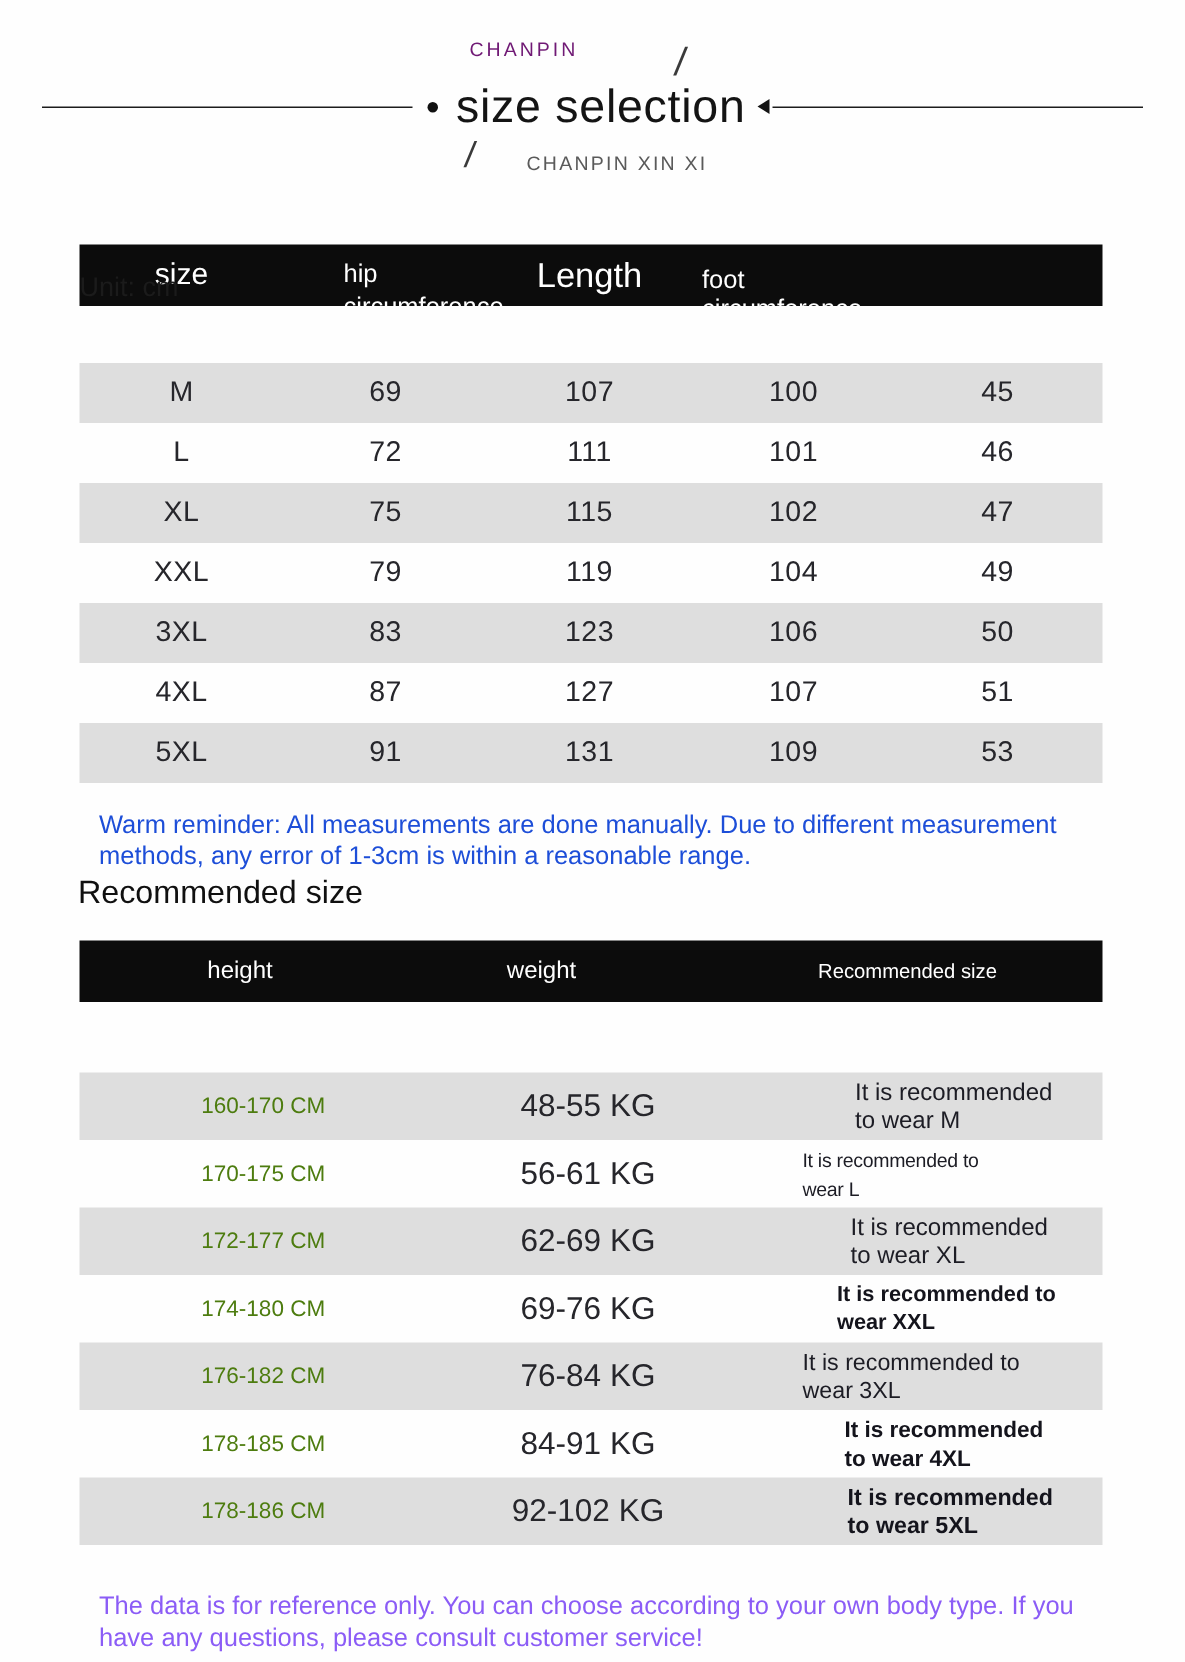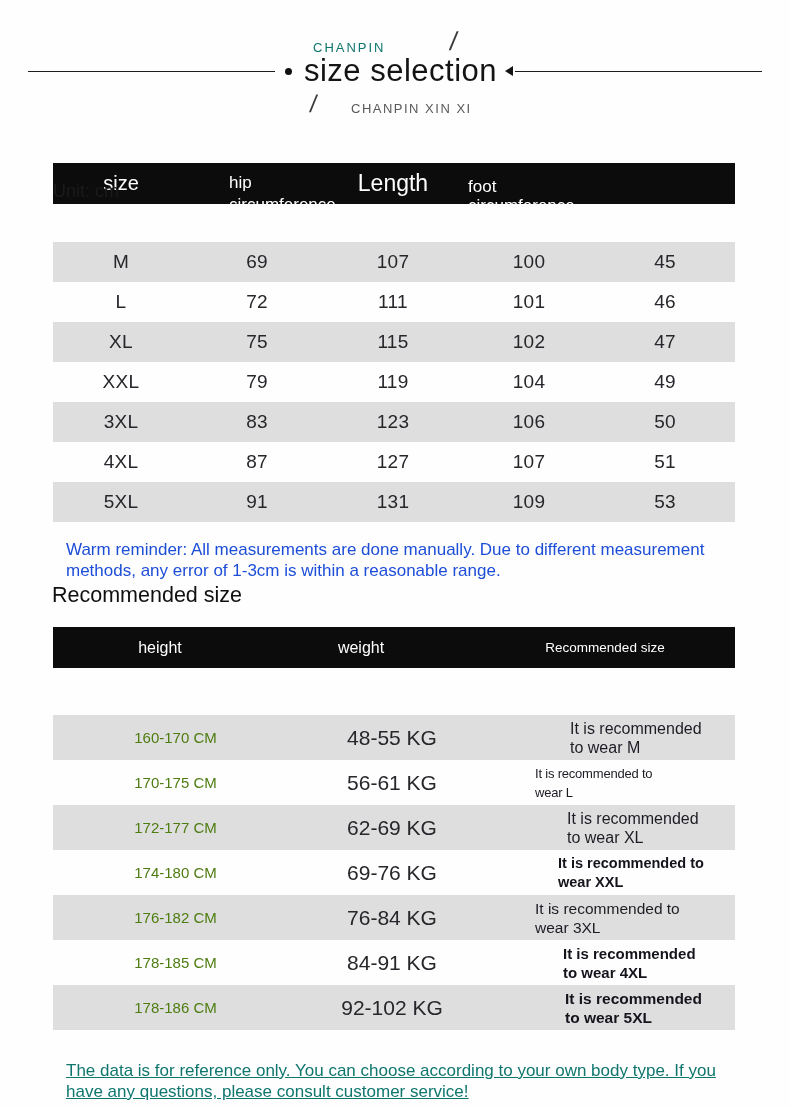--- a/index.html
+++ b/index.html
@@ -8,22 +8,22 @@
     background:#fefefe;
     font-family:"Liberation Sans", sans-serif;
     color:#1d1d1d;
     position:relative;
     overflow:hidden;
   }
   .page { position:absolute; inset:0; }
 
   
   .chanpin-top {
-    position:absolute; top:40px; left:313px;
-    font-size:13px; letter-spacing:2px; color:#0f766e;
+    position:absolute; top:25px; left:313px;
+    font-size:13px; letter-spacing:2px; color:#701a75;
   }
   .slash-top {
     position:absolute; top:26px; left:450px;
     font-size:26px; color:#3a3a3a; transform:skewX(-8deg);
   }
   .title-row {
     position:absolute; top:53px; left:28px; right:28px; height:36px;
     display:flex; align-items:center;
   }
   .h-line { flex:1; height:1px; background:#1c1c1c; }
@@ -120,21 +120,21 @@
   .rec-r1 { padding-left:84px; font-size:16px; }
   .rec-r2 { padding-left:49px; font-size:13px; letter-spacing:-0.2px; }
   .rec-r3 { padding-left:81px; font-size:16px; }
   .rec-r4 { padding-left:72px; font-size:14.5px; font-weight:bold; color:#14141c; }
   .rec-r5 { padding-left:49px; font-size:15.5px; }
   .rec-r6 { padding-left:77px; font-size:15px; font-weight:bold; color:#14141c; }
   .rec-r7 { padding-left:79px; font-size:15.5px; font-weight:bold; color:#14141c; }
 
   .footer-note {
     position:absolute; top:1060px; left:66px; width:690px;
-    font-size:17px; line-height:21px; color:#0f766e;text-decoration:underline;
+    font-size:17px; line-height:21px; color:#8b5cf6;
   }
 </style>
 </head>
 <body>
 
 <div class="page">
 
   <div class="chanpin-top">CHANPIN</div>
   <div class="slash-top">/</div>
 

